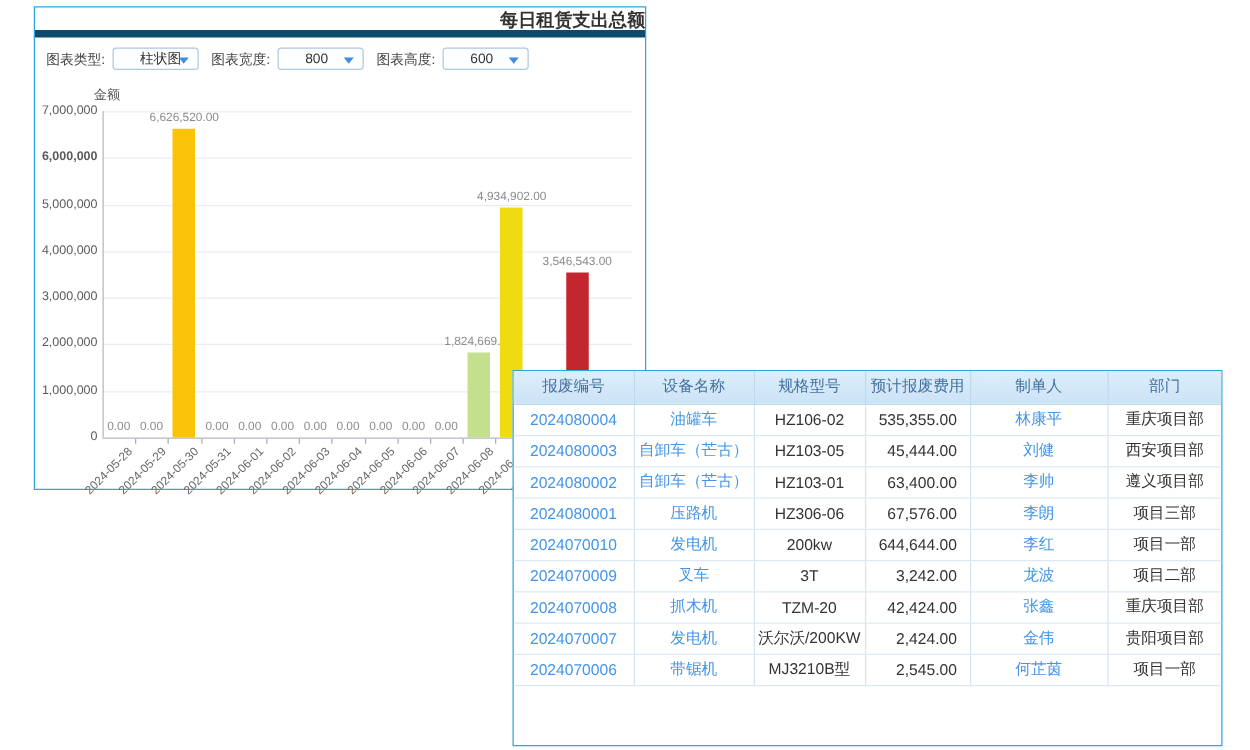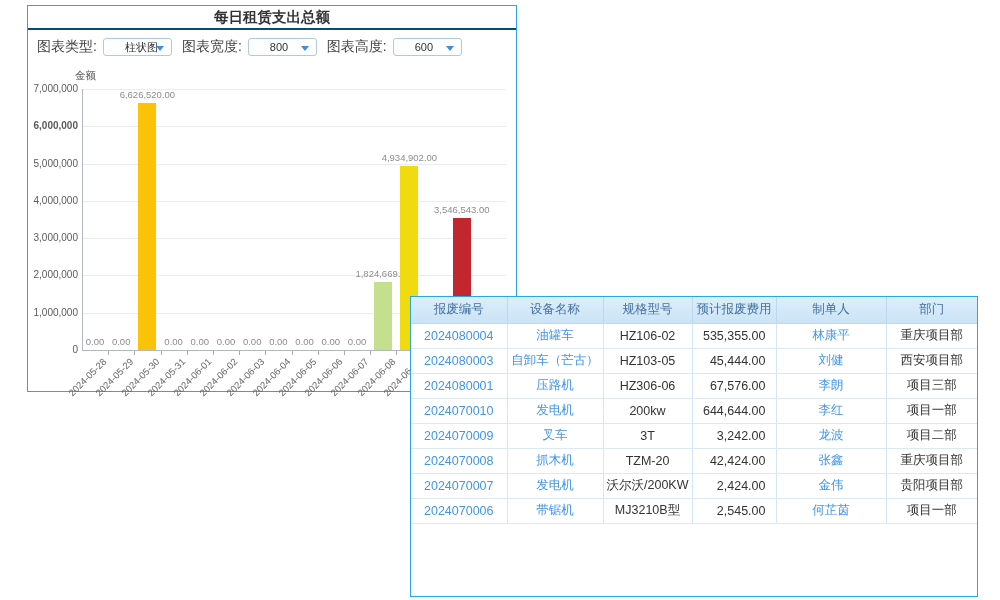--- a/index.html
+++ b/index.html
@@ -3,25 +3,25 @@
 <meta charset="utf-8">
 <style>
   * { margin:0; padding:0; box-sizing:border-box; }
   html,body { width:1000px; height:600px; background:#ffffff; overflow:hidden;
               font-family:"Liberation Sans","DejaVu Sans",sans-serif; }
 
   .panel { position:absolute; background:#fff; border:1px solid #2aa7e1; }
 
   
   #chart-panel { left:27px; top:5px; width:490px; height:387px; z-index:1; }
-  #chart-title { height:24px; line-height:23px; text-align:center; font-size:14.5px;
-                 font-weight:bold; color:#333; border-bottom:2px solid #0c4a6e; }
+  #chart-title { height:24px; line-height:23px; text-align:right; font-size:14.5px;
+                 font-weight:bold; color:#333; border-bottom:6px solid #0c4a6e; }
   #chart-controls { position:absolute; left:0; top:30px; width:100%; height:22px;
                     display:flex; align-items:center; padding-left:9px; }
-  .ctl-label { font-size:14px; color:#444; margin-right:6px; white-space:nowrap; }
+  .ctl-label { font-size:11px; color:#444; margin-right:6px; white-space:nowrap; }
   .ctl-select { position:relative; width:69px; height:18px; margin-right:10px;
                 border:1px solid #aec9e0; border-radius:3px; background:#fdfeff;
                 font-size:11px; color:#333; line-height:16px; padding-left:21px; cursor:pointer; }
   .caret { position:absolute; right:7px; top:7px; width:0; height:0;
            border-left:4px solid transparent; border-right:4px solid transparent;
            border-top:5px solid #3e8ede; }
   #chart-plot { position:absolute; left:0; top:56px; width:488px; height:329px; }
   .ylab { position:absolute; left:47px; top:7px; font-size:10.5px; color:#555; }
   .gridline { position:absolute; height:1px; background:#e9edf3; }
   .axis { position:absolute; background:#b3b8c0; }
@@ -174,20 +174,28 @@
         </tr>
         <tr>
           <td class="link">2024080003</td>
           <td class="link">自卸车（芒古）</td>
           <td class="">HZ103-05</td>
           <td class=" r">45,444.00</td>
           <td class="link">刘健</td>
           <td class="">西安项目部</td>
         </tr>
         <tr>
+          <td class="link">2024080002</td>
+          <td class="link">自卸车（芒古）</td>
+          <td class="">HZ103-01</td>
+          <td class=" r">63,400.00</td>
+          <td class="link">李帅</td>
+          <td class="">遵义项目部</td>
+        </tr>
+        <tr>
           <td class="link">2024080001</td>
           <td class="link">压路机</td>
           <td class="">HZ306-06</td>
           <td class=" r">67,576.00</td>
           <td class="link">李朗</td>
           <td class="">项目三部</td>
         </tr>
         <tr>
           <td class="link">2024070010</td>
           <td class="link">发电机</td>

